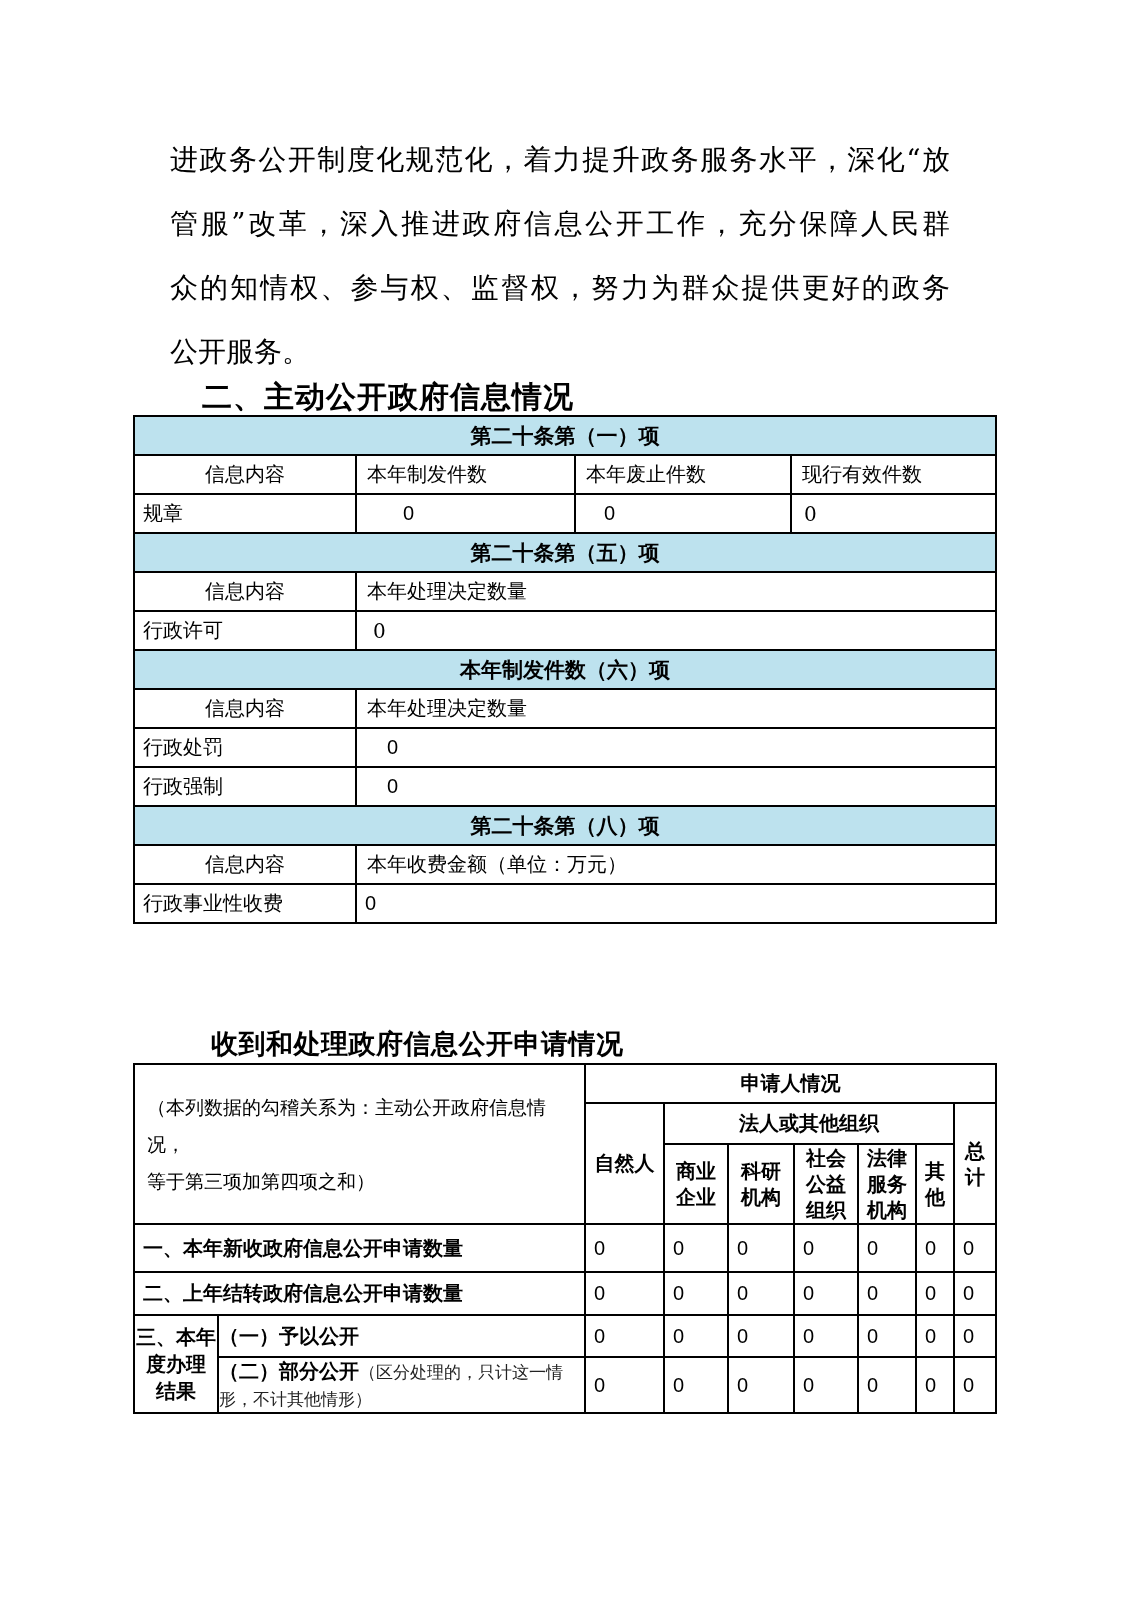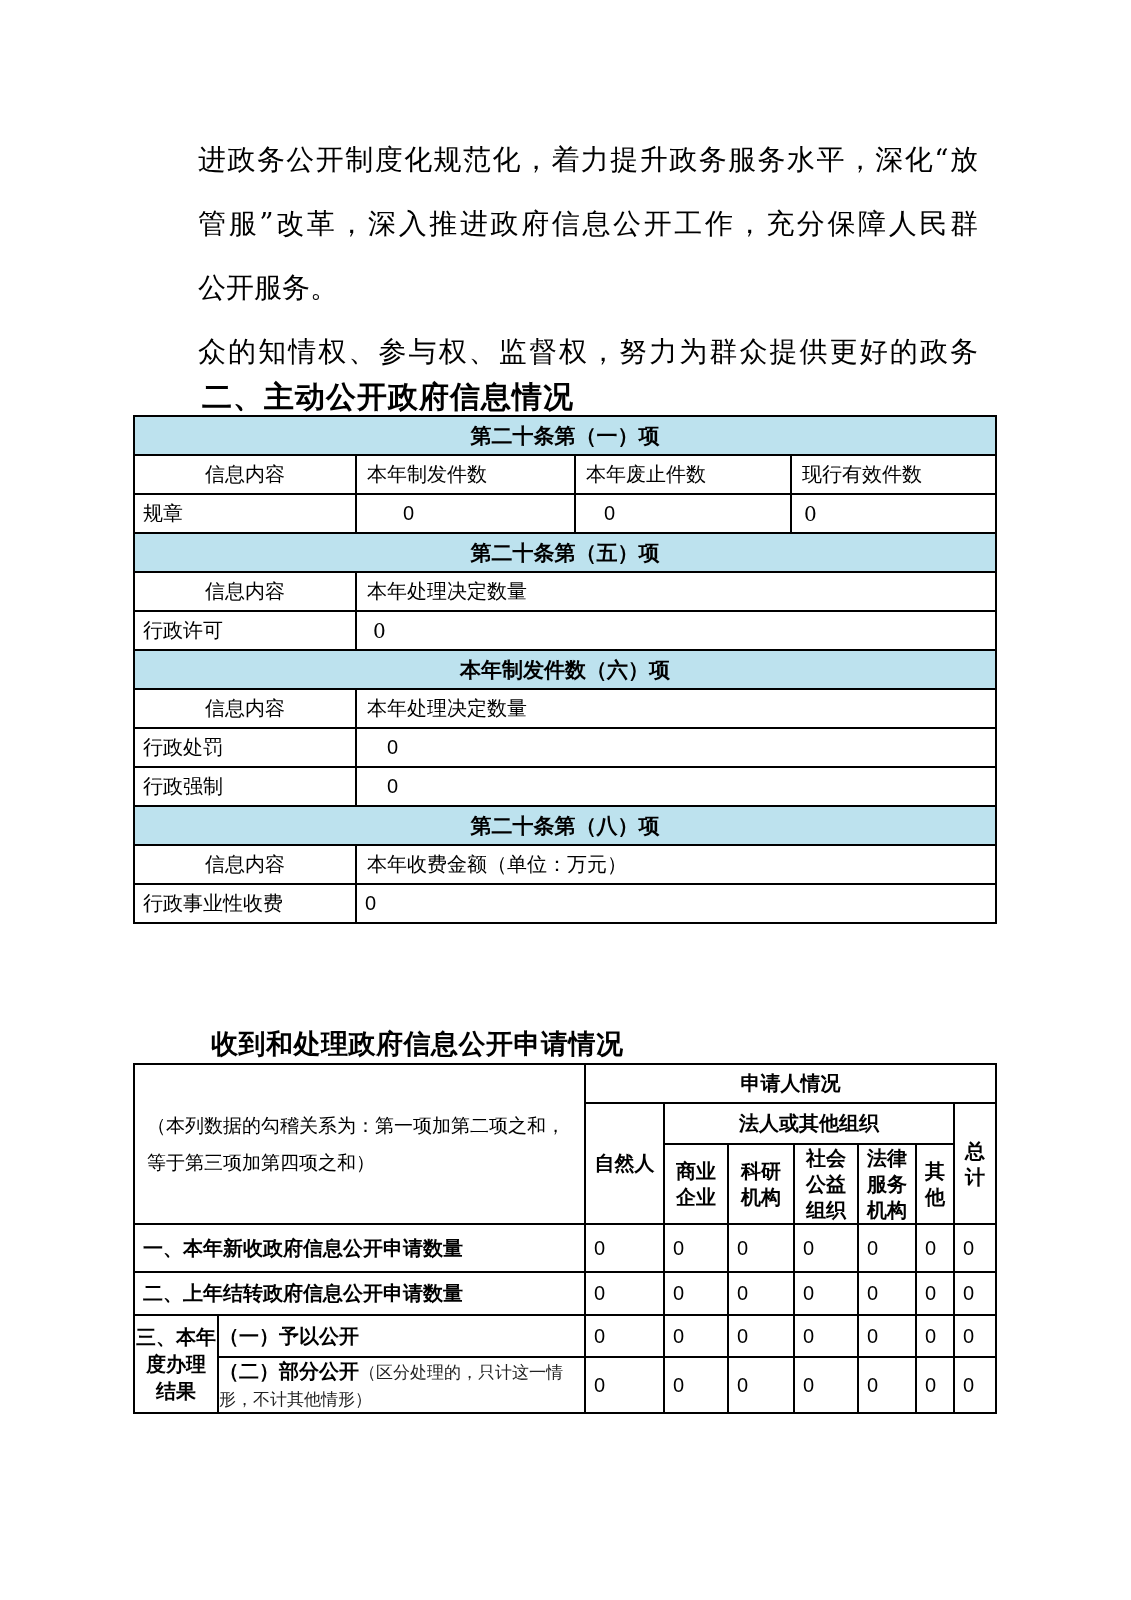--- a/index.html
+++ b/index.html
@@ -3,21 +3,21 @@
 <meta charset="utf-8">
 <style>
   * { margin:0; padding:0; box-sizing:border-box; }
   html,body { background:#ffffff; }
   .page {
     position:relative; width:1131px; height:1600px; background:#ffffff;
     font-family:"Liberation Sans", sans-serif; color:#000; overflow:hidden;
   }
   
   .paragraph { position:absolute; left:170px; top:128px; width:780px;
-    font-family:"DejaVu Serif", serif; font-size:28px; color:#000;margin-left:28px; }
+    font-family:"DejaVu Serif", serif; font-size:28px; color:#000; }
   .pline { height:64px; line-height:64px; text-align:justify; text-align-last:justify; }
   .pline.last { text-align-last:left; }
   
   .h1 { position:absolute; left:202px; top:377px; font-size:30px; font-weight:bold; letter-spacing:1px; }
   .h2 { position:absolute; left:211px; top:1026px; font-size:27px; font-weight:bold; letter-spacing:.5px; }
   
   table { border-collapse:collapse; table-layout:fixed; position:absolute; left:133px; background:#fff; }
   td { border:2px solid #000; font-size:20px; vertical-align:middle; overflow:hidden; }
   #table1 { top:415px; width:862px; }
   #table1 tr { height:39px; }
@@ -44,22 +44,22 @@
   .v { padding-left:8px; }
 </style>
 </head>
 <body>
 
 <div class="page">
 
   <div class="paragraph">
     <div class="pline">进政务公开制度化规范化，着力提升政务服务水平，深化“放</div>
     <div class="pline">管服”改革，深入推进政府信息公开工作，充分保障人民群</div>
+    <div class="pline">众的知情权、参与权、监督权，努力为群众提供更好的政务</div>
     <div class="pline last">公开服务。</div>
-    <div class="pline">众的知情权、参与权、监督权，努力为群众提供更好的政务</div>
   </div>
 
   <div class="h1">二、主动公开政府信息情况</div>
 
   <table id="table1">
     <colgroup>
         <col style="width:222px">
         <col style="width:219px">
         <col style="width:216px">
         <col style="width:205px">
@@ -129,21 +129,21 @@
         <col style="width:79px">
         <col style="width:64px">
       <col style="width:66px">
         <col style="width:64px">
         <col style="width:58px">
         <col style="width:38px">
         <col style="width:42px">
     </colgroup>
     <tbody>
         <tr class="r1">
-      <td colspan="2" rowspan="3" class="note-cell prewrap">（本列数据的勾稽关系为：第一项加第二项之和，
+      <td colspan="2" rowspan="3" class="note-cell prewrap">（本列数据的勾稽关系为：主动公开政府信息情况，
 等于第三项加第四项之和）</td>
       <td colspan="7" class="hdr">申请人情况</td>
     </tr>
     <tr class="r2">
       <td rowspan="2" class="hdr">自然人</td>
       <td colspan="5" class="hdr">法人或其他组织</td>
       <td rowspan="2" class="hdr prewrap sub">总
 计</td>
     </tr>
     <tr class="r3">

